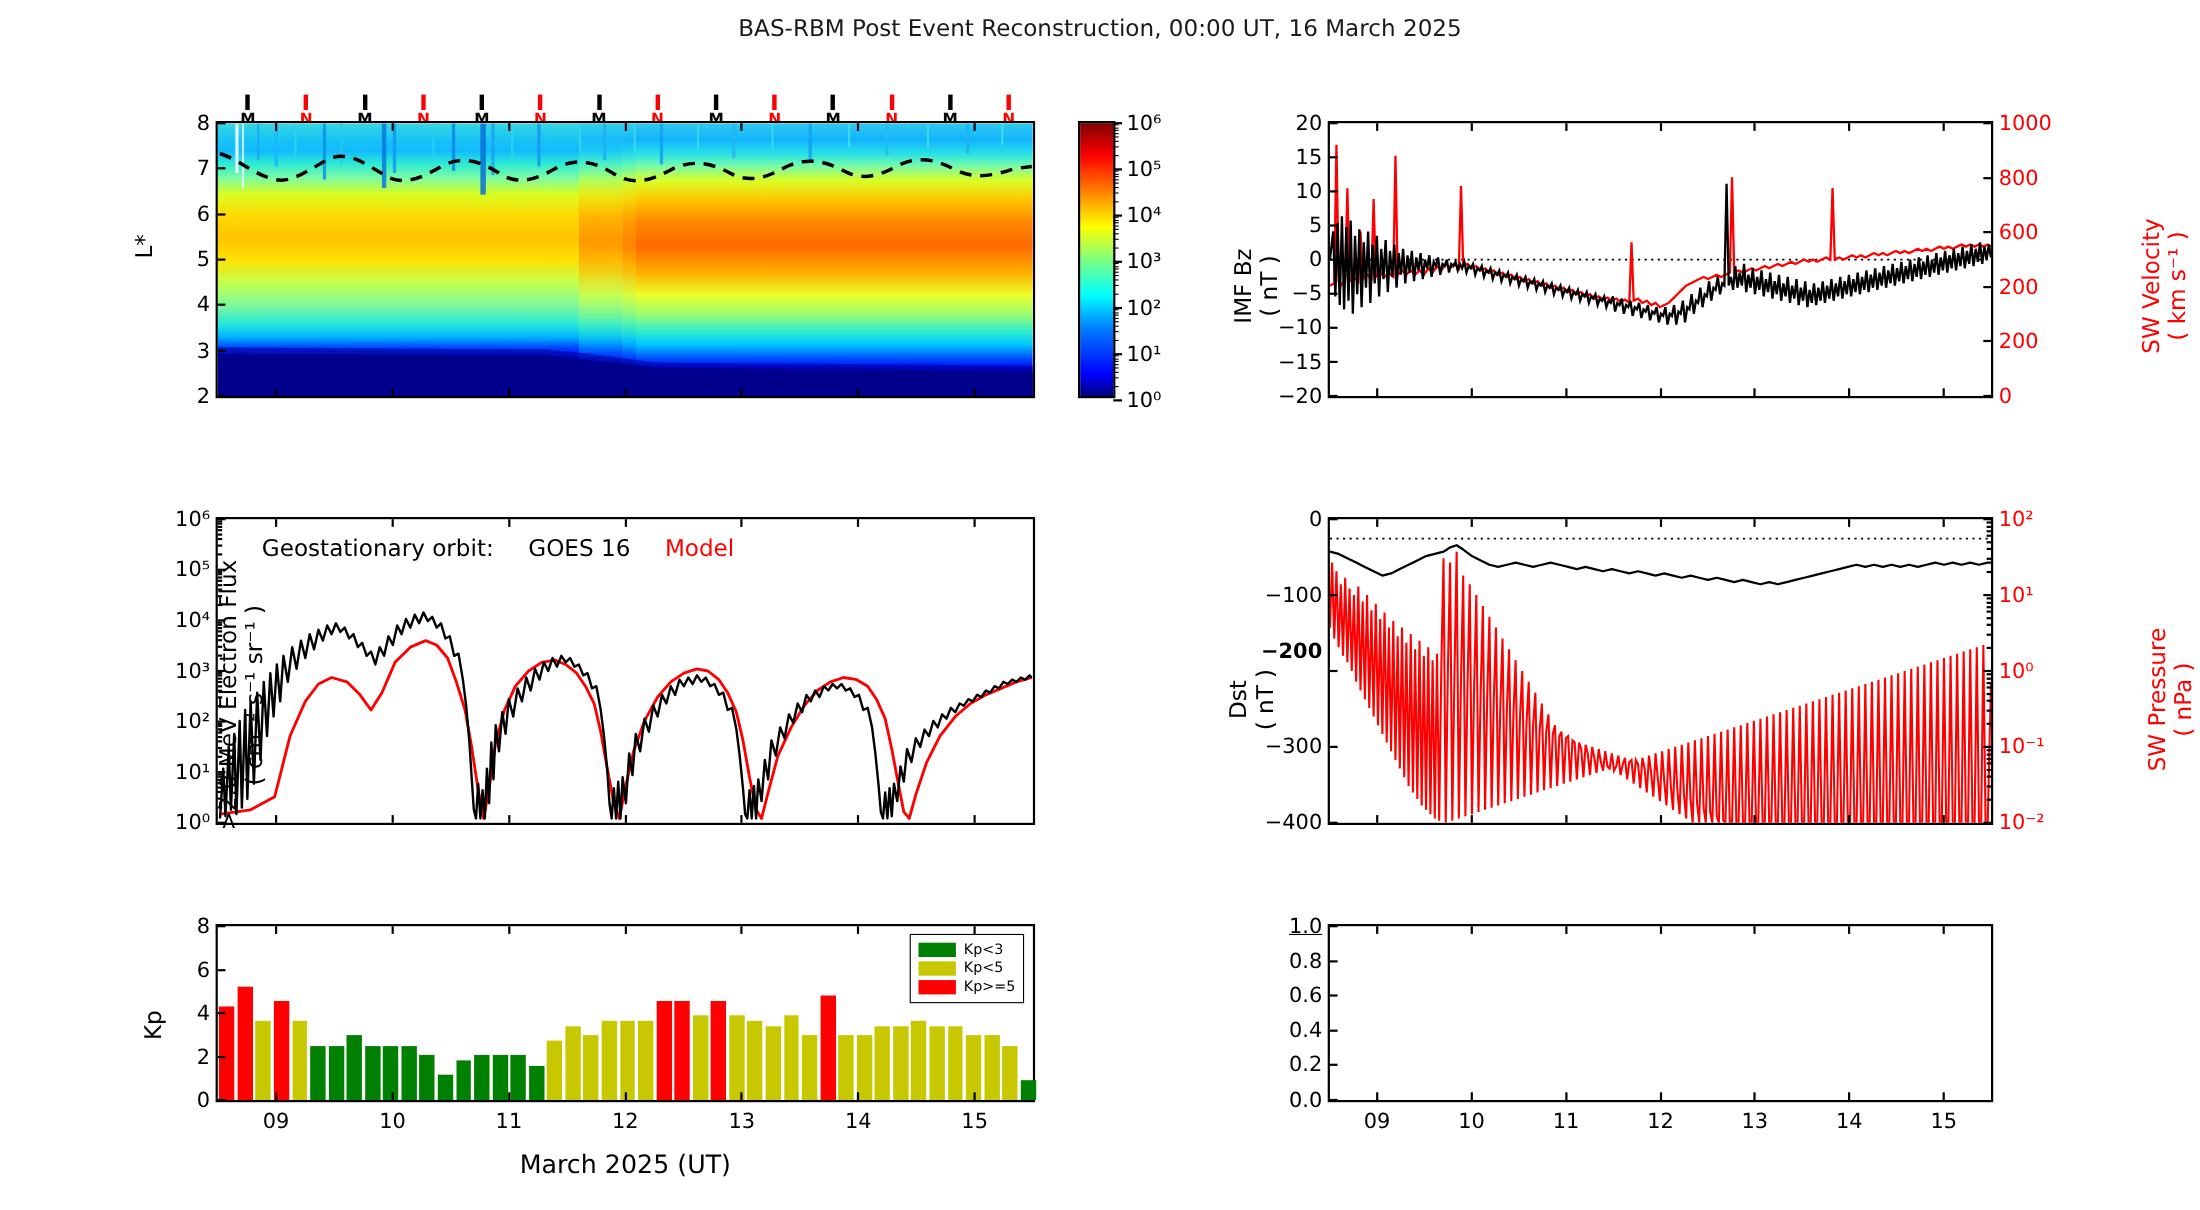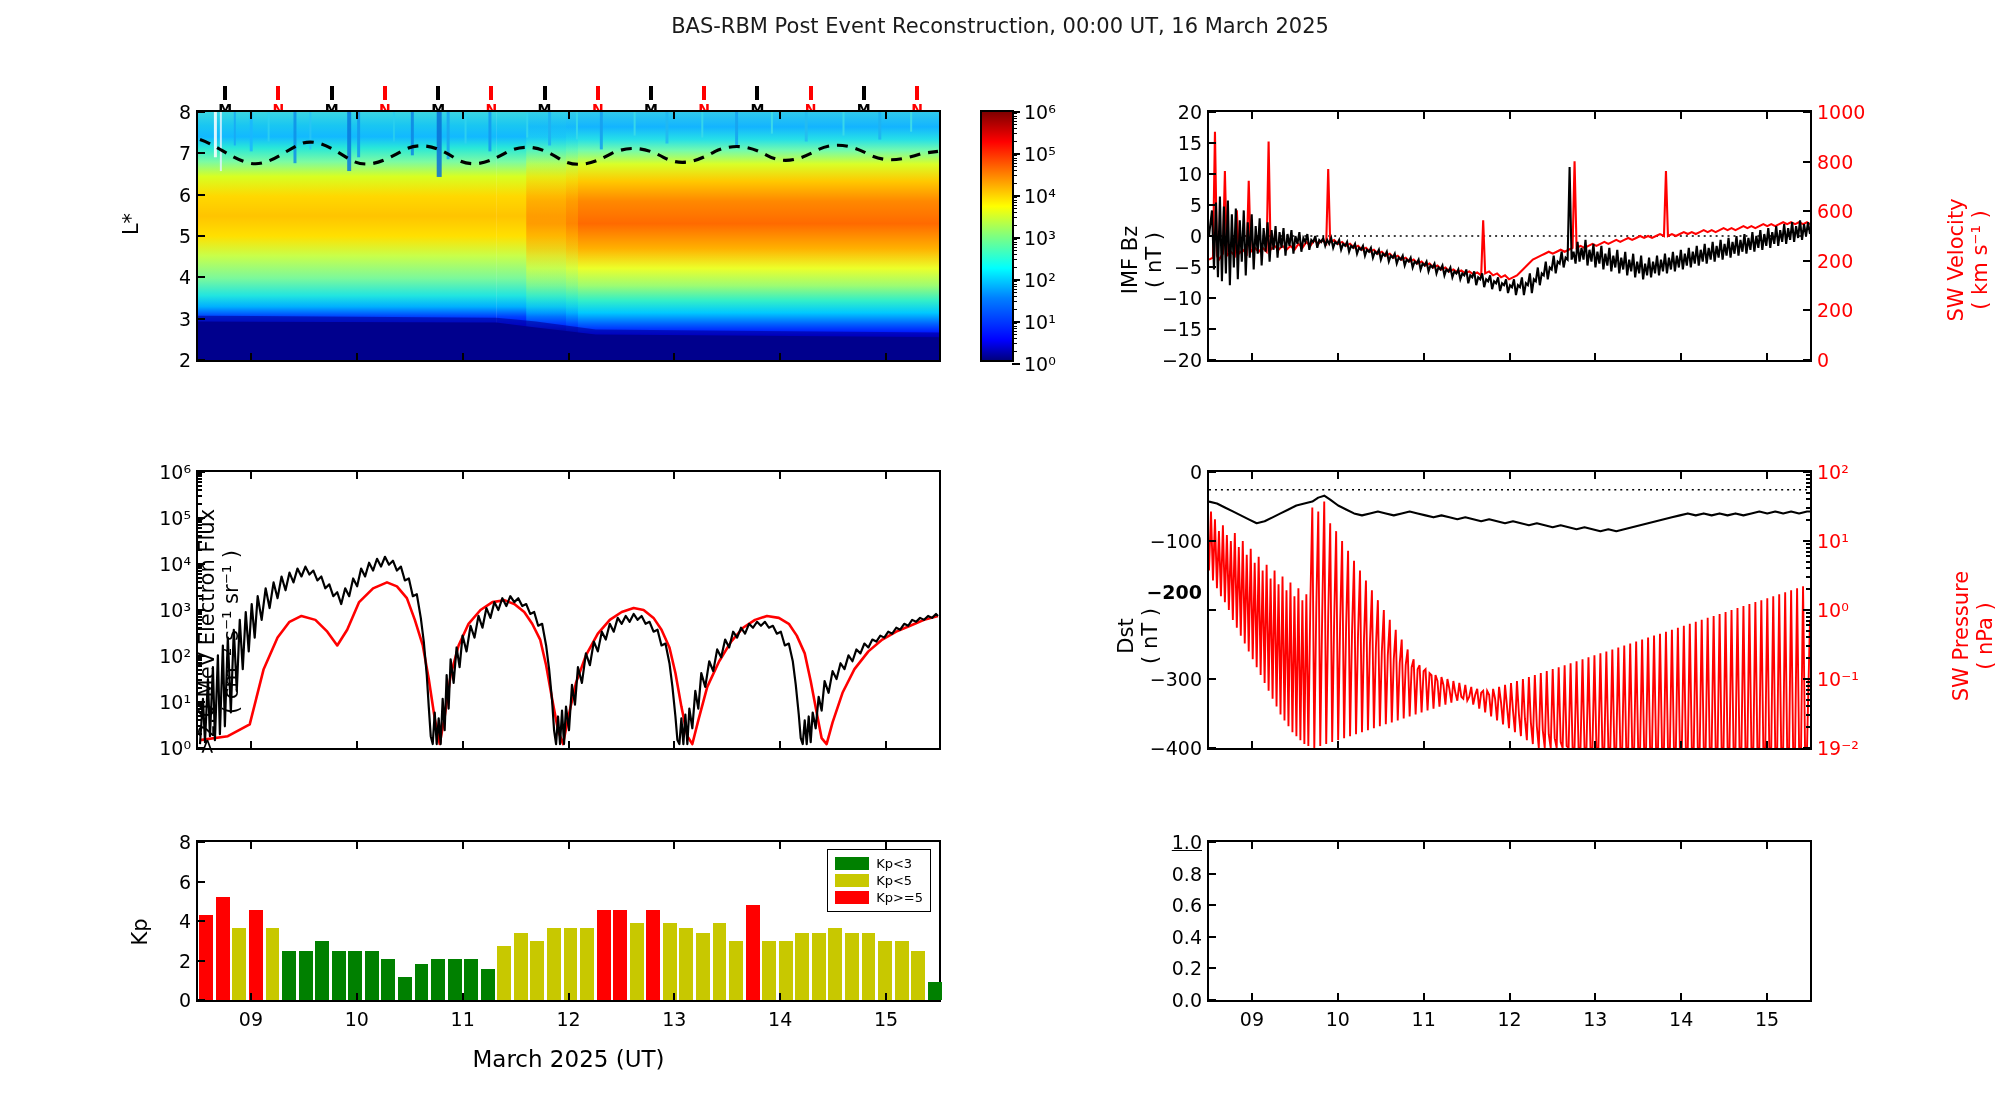--- a/index.html
+++ b/index.html
@@ -314,20 +314,27 @@
       <div class="cb-tick" style="top: 21.4609px; width: 5px; height: 1px;"></div>
       <div class="cb-tick" style="top: 16.2135px; width: 5px; height: 1px;"></div>
       <div class="cb-tick" style="top: 12.1433px; width: 5px; height: 1px;"></div>
       <div class="cb-tick" style="top: 8.81765px; width: 5px; height: 1px;"></div>
       <div class="cb-tick" style="top: 6.00588px; width: 5px; height: 1px;"></div>
       <div class="cb-tick" style="top: 3.57022px; width: 5px; height: 1px;"></div>
       <div class="cb-tick" style="top: 1.42181px; width: 5px; height: 1px;"></div>
     </div>
 
   <div class="axes" id="panelB">
+    <div id="panelB-legend">
+      <span>Geostationary orbit:</span>
+      <span style="display:inline-block;width:18px"></span>
+      <span>GOES 16</span>
+      <span style="display:inline-block;width:18px"></span>
+      <span class="red">Model</span>
+    </div>
     <svg class="series-svg" viewBox="0 0 745 280" preserveAspectRatio="none">
 
       <path d="M2,272 L30,268 L52,256 L66,200 L80,168 L92,152 L104,146 L118,150 L130,162
                L140,176 L150,160 L162,132 L176,118 L190,112 L200,116 L210,128 L218,150
                L226,176 L232,210 L238,250 L243,276 L248,248 L254,206 L262,176 L272,154
                L284,140 L296,132 L308,130 L318,134 L328,142 L336,154 L344,170 L350,196
                L356,230 L362,262 L367,276 L372,250 L380,214 L390,186 L402,164 L414,150
                L426,142 L438,138 L448,140 L458,148 L466,160 L474,178 L480,204 L486,238
                L492,268 L497,276 L503,252 L512,218 L524,192 L536,172 L548,158 L560,150
                L572,146 L584,148 L594,154 L602,166 L610,184 L616,212 L622,244 L627,270
@@ -715,21 +722,21 @@
       <div class="ytl" style="top: 276px;">−400</div>
       <div class="tick yr" style="top: -1px;"></div>
       <div class="ytr" style="top: 0px;">10²</div>
       <div class="tick yr" style="top: 68px;"></div>
       <div class="ytr" style="top: 69px;">10¹</div>
       <div class="tick yr" style="top: 137px;"></div>
       <div class="ytr" style="top: 138px;">10⁰</div>
       <div class="tick yr" style="top: 206px;"></div>
       <div class="ytr" style="top: 207px;">10⁻¹</div>
       <div class="tick yr" style="top: 275px;"></div>
-      <div class="ytr" style="top: 276px;">19⁻²</div>
+      <div class="ytr" style="top: 276px;">10⁻²</div>
       <div class="tick x" style="left: 41.9286px;"></div>
       <div class="tick xt" style="left: 41.9286px;"></div>
       <div class="tick x" style="left: 127.786px;"></div>
       <div class="tick xt" style="left: 127.786px;"></div>
       <div class="tick x" style="left: 213.643px;"></div>
       <div class="tick xt" style="left: 213.643px;"></div>
       <div class="tick x" style="left: 299.5px;"></div>
       <div class="tick xt" style="left: 299.5px;"></div>
       <div class="tick x" style="left: 385.357px;"></div>
       <div class="tick xt" style="left: 385.357px;"></div>

